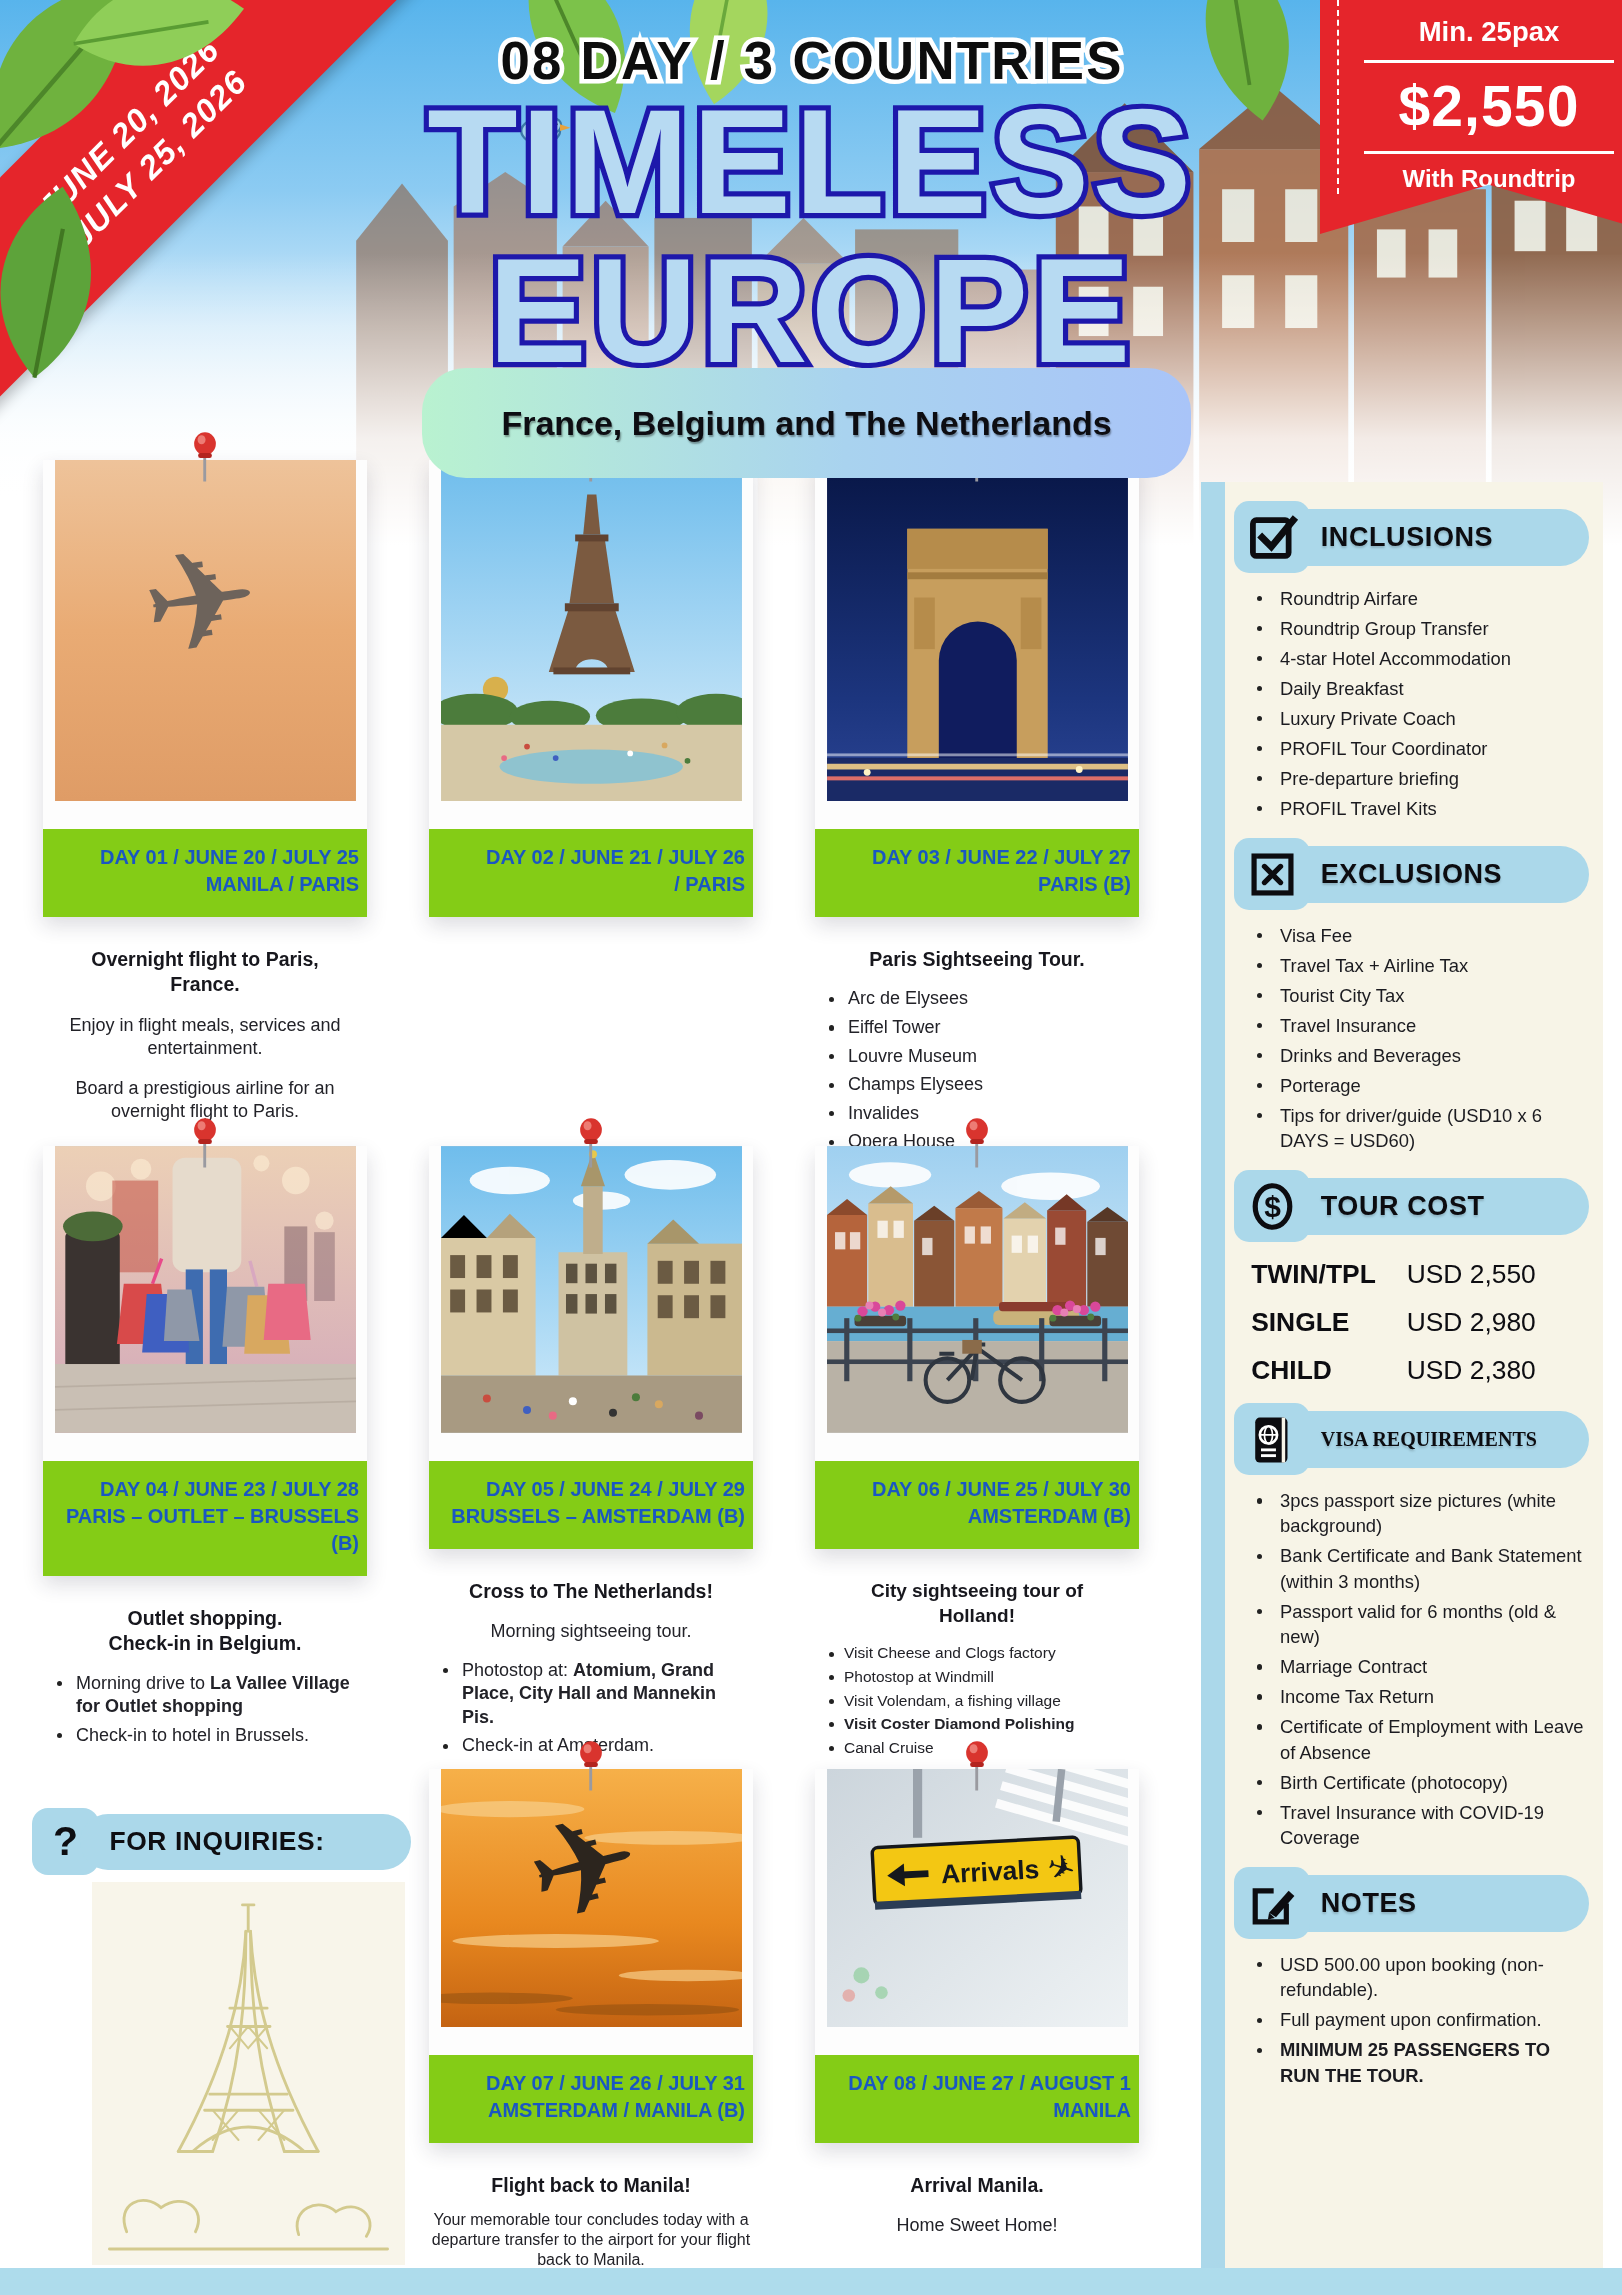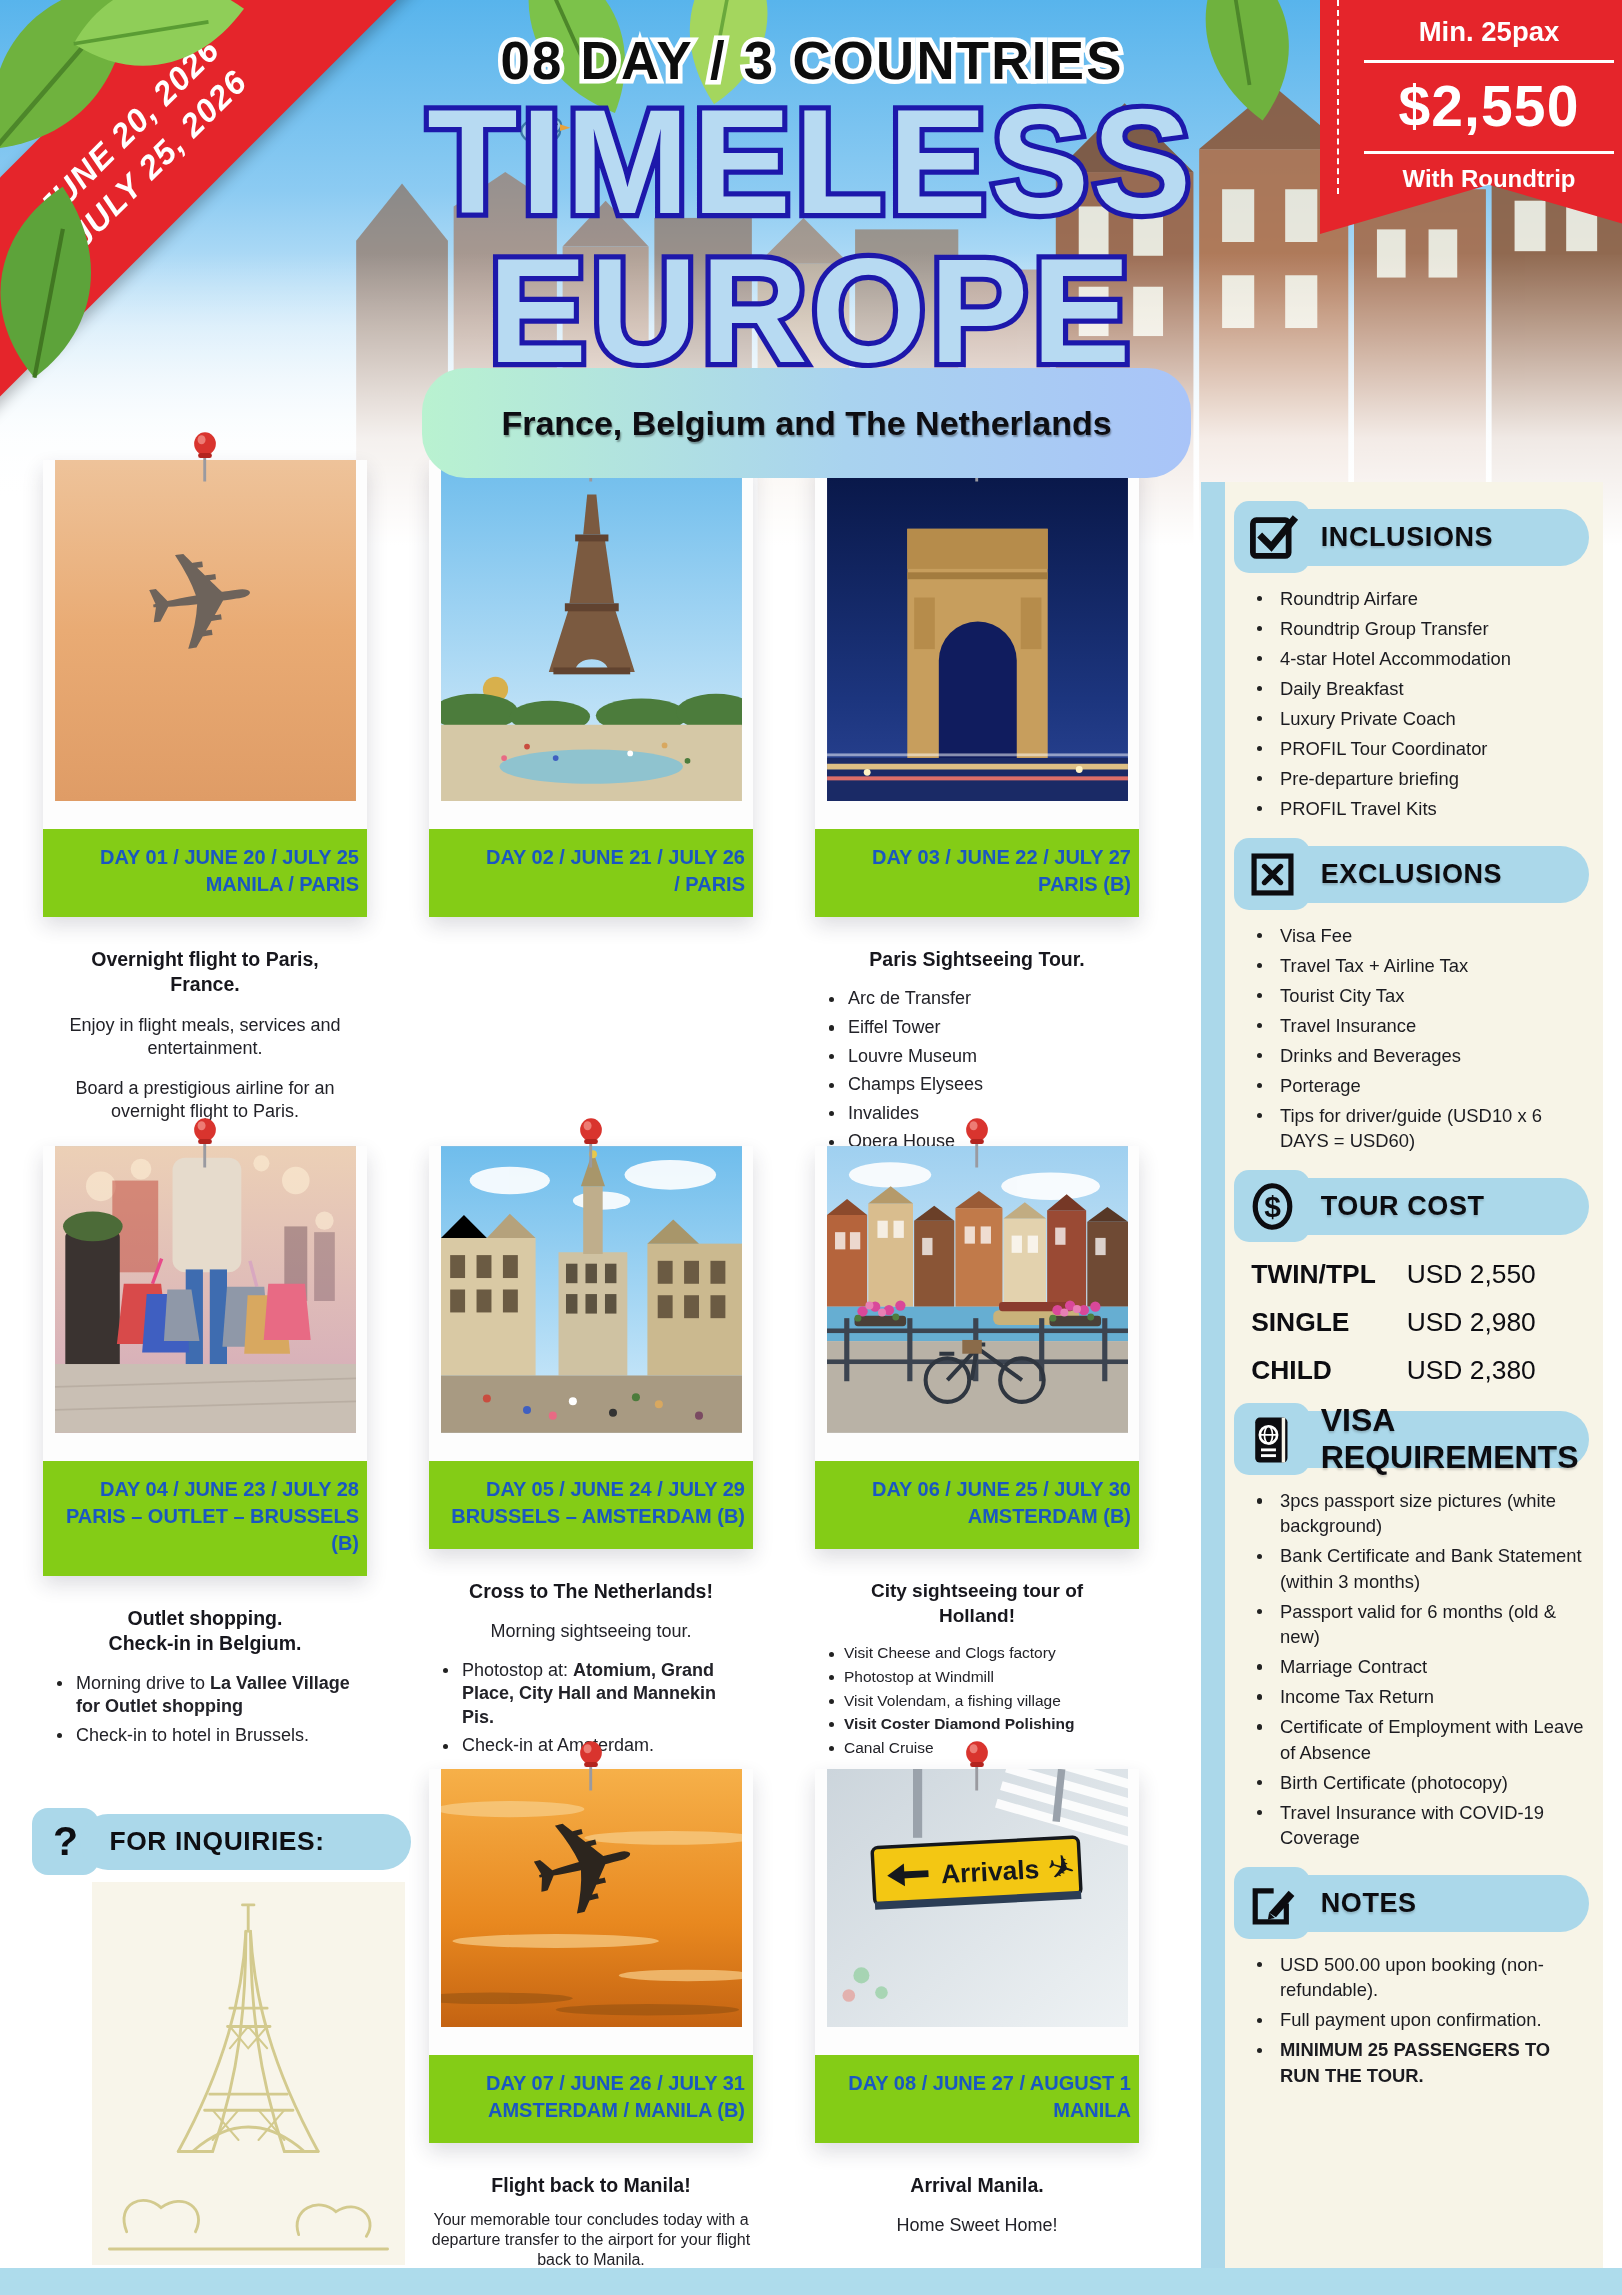--- a/index.html
+++ b/index.html
@@ -69,21 +69,21 @@
   
   .sidebar{position:absolute;left:1201px;top:482px;width:402px;height:1786px;background:#f7f4e7;
            border-left:24px solid #abd8ea;box-sizing:border-box;padding:2.3px 13.8px 0 9.2px;}
   .sec{margin-top:17px;}
   .sec-head{display:flex;align-items:center;margin-bottom:12.6px;}
   .icon-chip{width:76px;height:72px;background:#abd8ea;border-radius:15px;display:flex;align-items:center;justify-content:center;
              flex:0 0 auto;z-index:1;}
   .sec-pill{flex:1;height:57px;background:#abd8ea;border-radius:0 30px 30px 0;margin-left:-17px;display:flex;align-items:center;
             padding-left:27.5px;}
   .sec-pill span{font-size:27px;font-weight:800;color:#0c0c10;letter-spacing:0.6px;text-shadow:0 1.7px 2.3px rgba(0,0,0,.18);}
-  .sec-pill.tight span{font-size:32px;letter-spacing:0;}
+  .sec-pill.tight span{font-size:20px;letter-spacing:0;font-family:Liberation Serif, serif;}
   ul.side-list{list-style:none;margin:4.6px 0 0;padding:0 0 0 13.8px;}
   ul.side-list li{position:relative;padding-left:32px;margin:4.6px 0;font-size:18.4px;line-height:1.38;color:#1b1b20;}
   ul.side-list li::before{content:"";position:absolute;left:9.2px;top:.56em;width:5.2px;height:5.2px;border-radius:50%;background:#222;}
   ul.side-list b{font-weight:800;}
   .cost-table{margin:17px 0 5.7px 17px;}
   .cost-row{display:flex;margin:17px 0;}
   .cost-label{flex:0 0 46%;font-size:26.4px;font-weight:800;color:#0d0d12;}
   .cost-value{font-size:26.4px;font-weight:400;color:#0d0d12;}
 
   .bottom-strip{position:absolute;left:0;top:2268px;width:1623px;height:27.5px;background:#aedcec;}
@@ -319,21 +319,21 @@
         </svg>
       </div>
       <div class="caption">
         <div>DAY 03 / JUNE 22 / JULY 27</div>
         <div>PARIS (B)</div>
       </div>
     </div>
     <div class="body">
       <div class="lead">Paris Sightseeing Tour.</div>
       <ul class="bullets">
-          <li>Arc de Transfer</li>
+          <li>Arc de Elysees</li>
           <li>Eiffel Tower</li>
           <li>Louvre Museum</li>
           <li>Champs Elysees</li>
           <li>Invalides</li>
           <li>Opera House</li>
           <li>Free time to <b>Galeries Lafayette</b></li>
         </ul>
     </div>
   </div>
 

